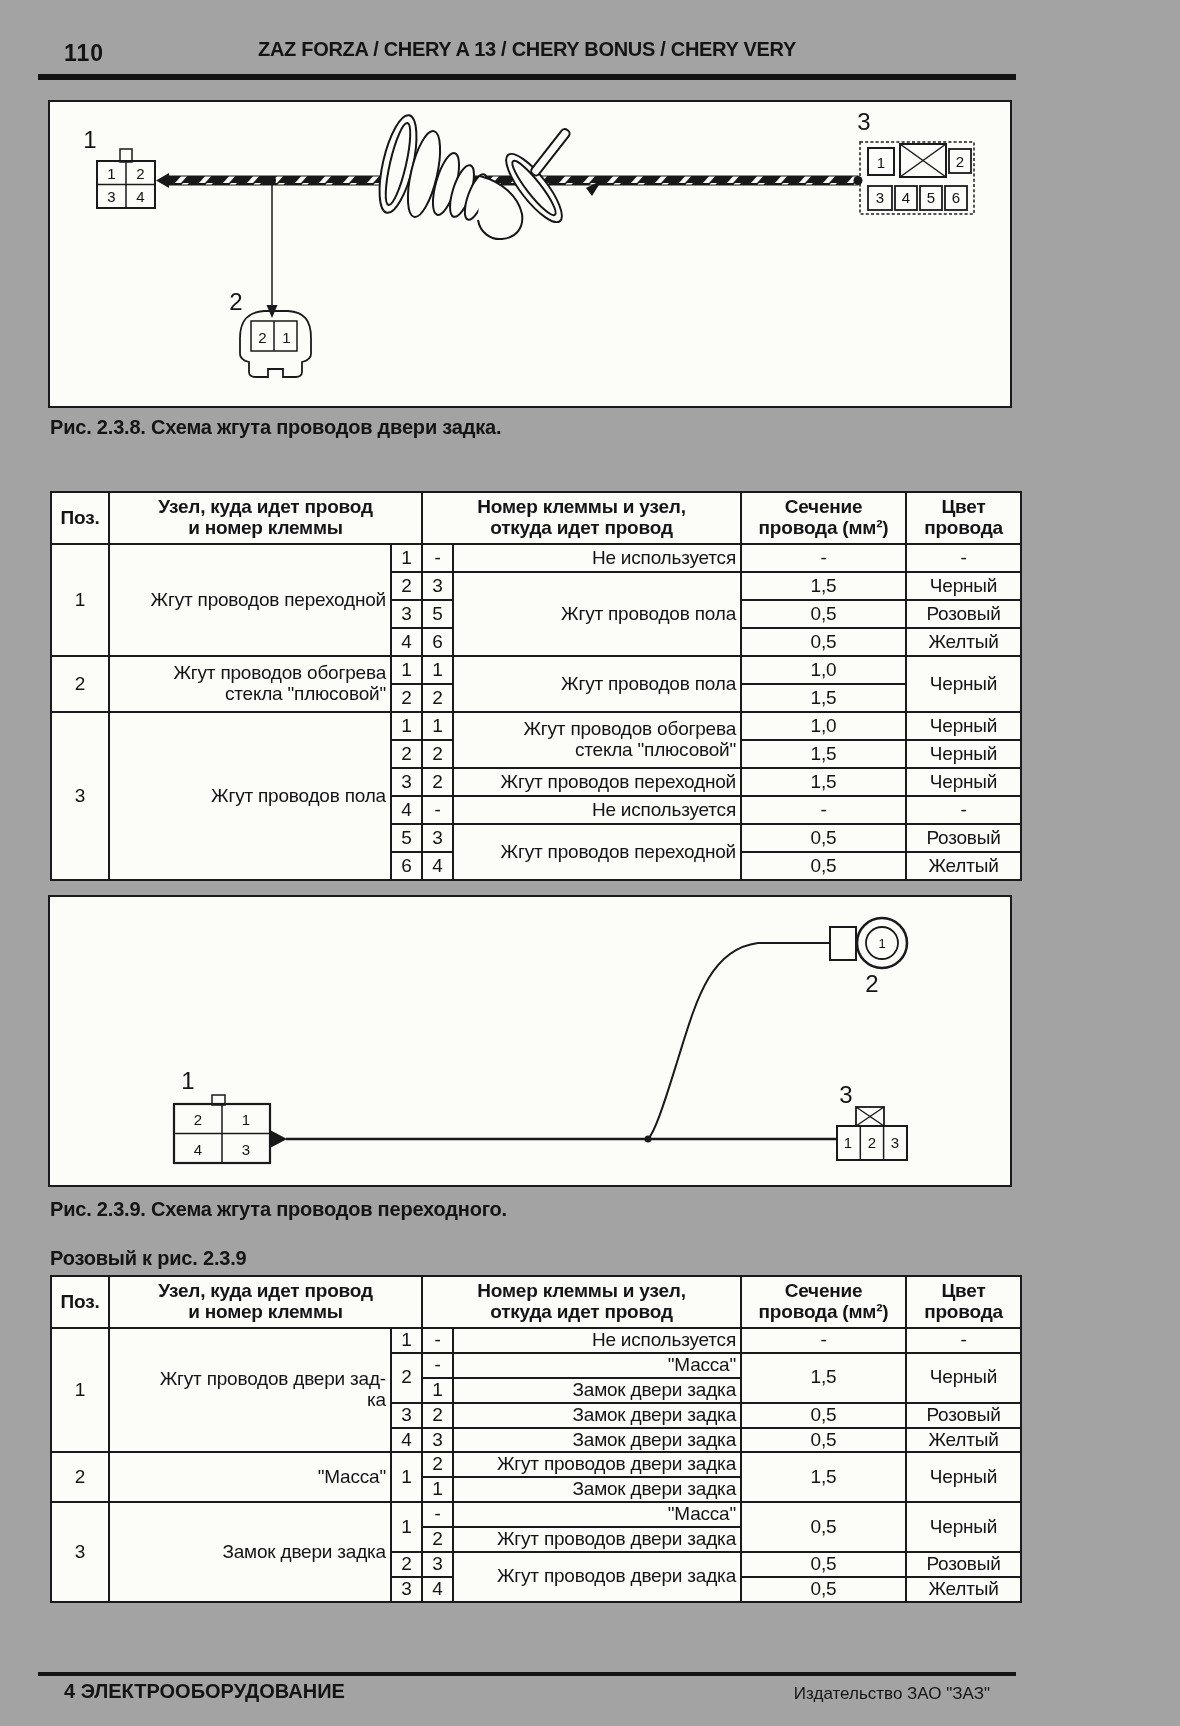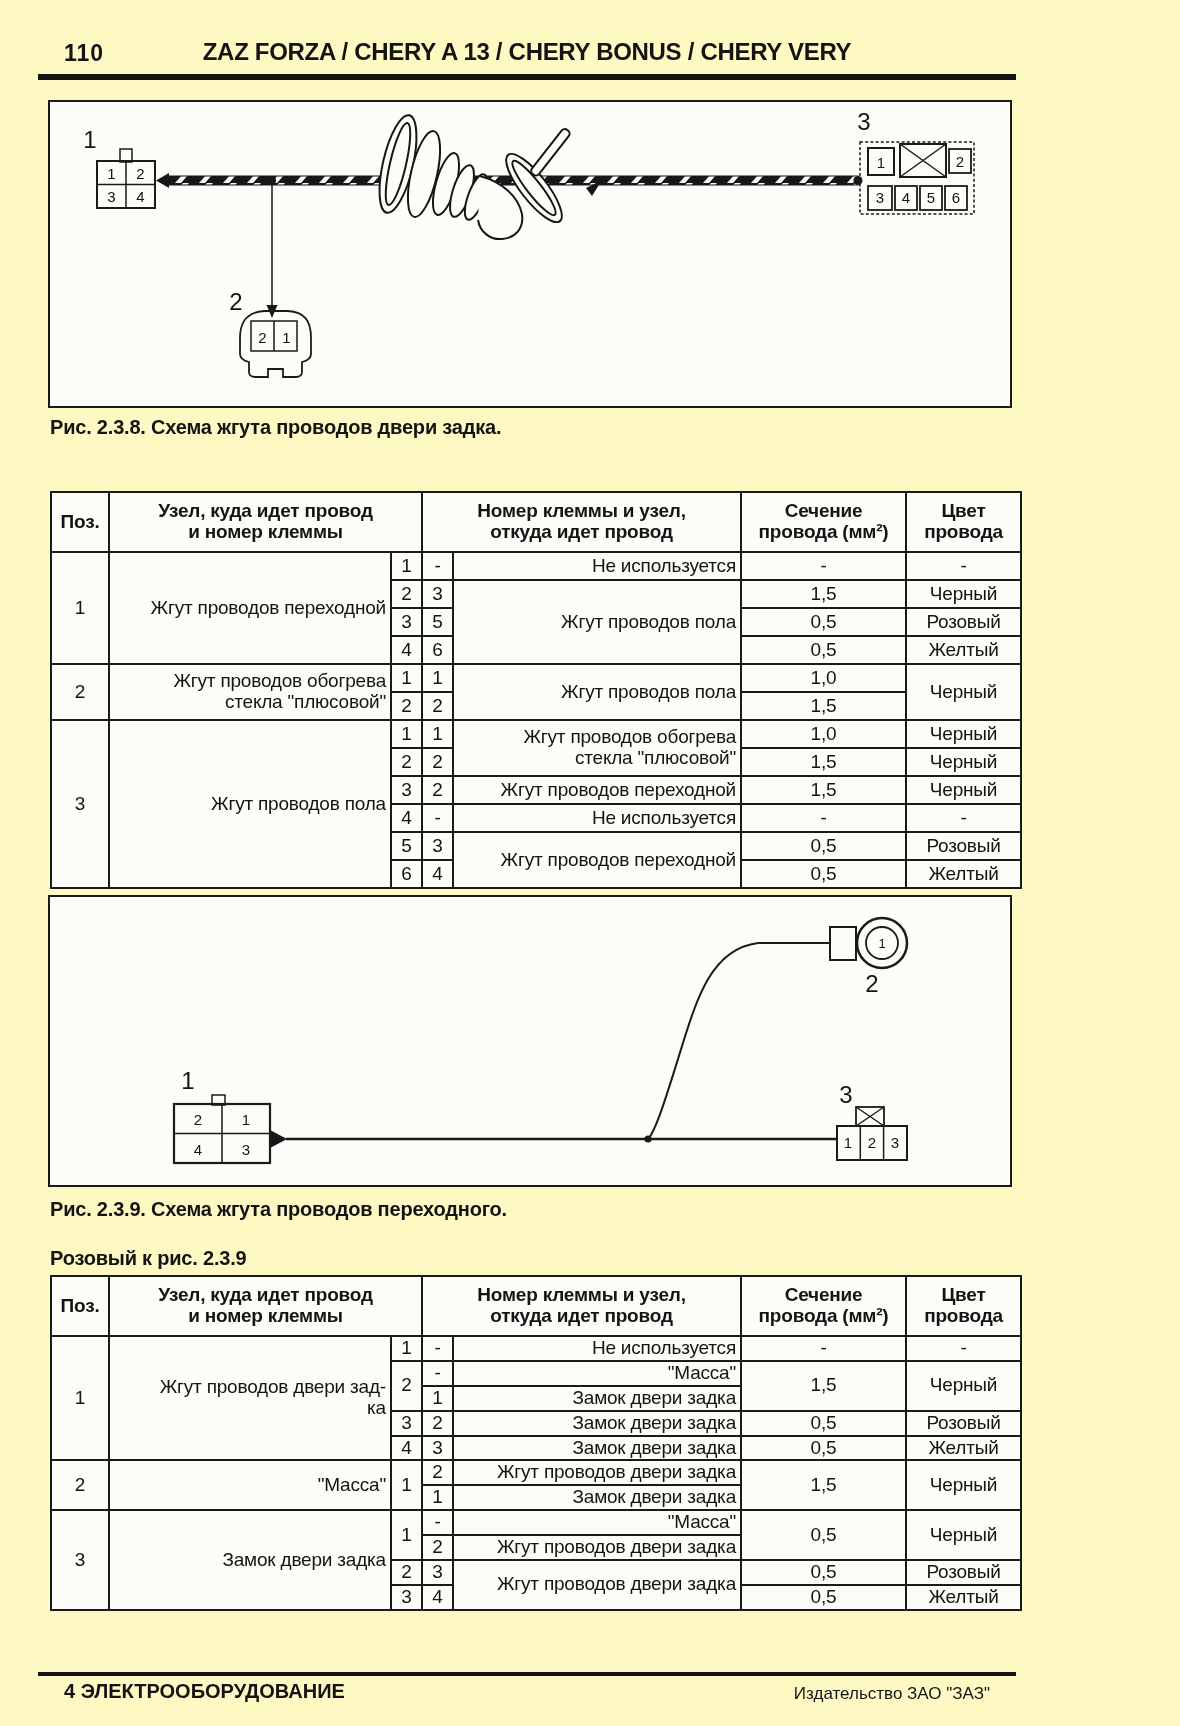--- a/index.html
+++ b/index.html
@@ -1,33 +1,33 @@
 <!DOCTYPE html>
 <html><head>
 <meta charset="utf-8">
 <style>
   *{box-sizing:border-box;}
   html,body{margin:0;padding:0;background:#faf9f6;}
-  .page{position:relative;width:1180px;height:1726px;background:#fef9c3;color:#141414;
+  .page{position:relative;width:1180px;height:1726px;background:#a3a3a3;color:#141414;
         font-family:"Liberation Sans",sans-serif;overflow:hidden;}
   .pagenum{position:absolute;left:64px;top:40px;font-size:23px;font-weight:bold;letter-spacing:1px;}
-  .htitle{position:absolute;left:38px;top:38px;width:978px;text-align:center;font-size:24px;
+  .htitle{position:absolute;left:38px;top:38px;width:978px;text-align:center;font-size:20px;
           font-weight:bold;letter-spacing:-0.3px;}
   .hrule{position:absolute;left:38px;top:74px;width:978px;height:6px;background:#141414;}
   .fig{position:absolute;left:48px;width:964px;border:2px solid #1a1a1a;background:#fcfcf9;}
   #fig1{top:100px;height:308px;}
   #fig2{top:895px;height:292px;}
   .caption{position:absolute;left:50px;font-size:20px;font-weight:bold;letter-spacing:-0.2px;text-align:right;}
   #cap1{top:416px;} #thead1{top:462px;margin-top:45px;} #cap2{top:1198px;} #thead2{top:1247px;}
   table.dtable{position:absolute;left:50px;width:970px;border-collapse:collapse;table-layout:fixed;
                background:#fcfcf9;}
   #table1{top:491px;} #table2{top:1275px;}
   .dtable th,.dtable td{border:2px solid #1a1a1a;font-size:19px;line-height:1.1;padding:1px 4px;
                text-align:center;vertical-align:middle;letter-spacing:-0.2px;color:#141414;}
-  .dtable th{font-weight:bold;white-space:pre-line;height:60px;border-radius:21px;}
+  .dtable th{font-weight:bold;white-space:pre-line;height:52px;border-radius:21px;}
   #table1 tr{height:28px;} #table2 tr{height:24px;}
   td.lt{text-align:right;padding-left:13px;}
   .ml{white-space:pre-line;}
   .footrule{position:absolute;left:38px;top:1672px;width:978px;height:4px;background:#141414;}
   .footl{position:absolute;left:64px;top:1680px;font-size:20px;font-weight:bold;}
   .footr{position:absolute;right:190px;top:1684px;font-size:17px;}
   svg{display:block;}
   svg text{font-family:"Liberation Sans",sans-serif;fill:#141414;text-anchor:middle;}
   .dg{font-size:24px;} .cd{font-size:15px;} .cds{font-size:13px;}
   .ln{stroke:#1a1a1a;fill:none;}

